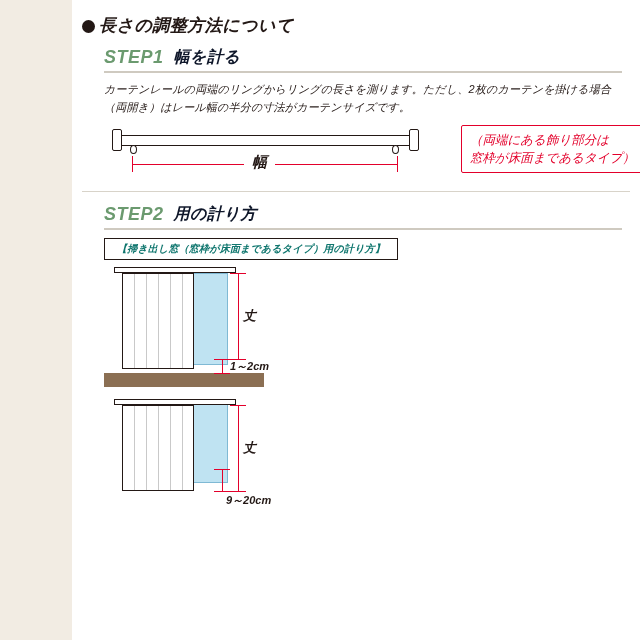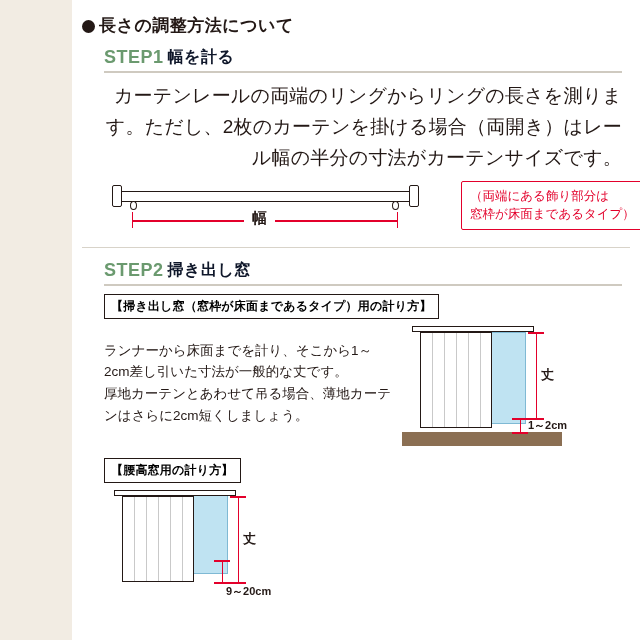--- a/index.html
+++ b/index.html
@@ -11,20 +11,21 @@
     height: 640px;
     background: #f2ece3;
     font-family: "Liberation Sans", sans-serif;
     overflow: hidden;
   }
   .page {
     position: relative;
     width: 640px;
     height: 592px;
     box-sizing: border-box;
+    font-style: italic;
   }
   .sheet {
     position: absolute;
     left: 72px;
     top: 0;
     width: 568px;
     height: 640px;
     background: #ffffff;
     box-sizing: border-box;
   }
@@ -58,44 +59,43 @@
     white-space: nowrap;
   }
   
   .step-block {
     padding-left: 22px;
     padding-right: 8px;
   }
   .step-head {
     display: flex;
     align-items: flex-end;
-    gap: 4px;
+    gap: 10px;
     border-bottom: 2px solid #cfcac0;
     padding-bottom: 3px;
     margin-bottom: 8px;
   }
   .step-label {
     font-size: 18px;
     font-weight: bold;
     color: #6b9a6f;
     letter-spacing: 0.5px;
   }
   .step-title {
     font-size: 16px;
     font-weight: bold;
     color: #0f172a;
     letter-spacing: 0.5px;
   }
   .para {
-    font-size: 19px;
+    font-size: 11px;
     line-height: 1.62;
     color: #231815;
     letter-spacing: 0.2px;
     margin: 0;
-    text-align: right;
   }
   
   .section-divider {
     border: 0;
     border-top: 1px solid #d8d3c9;
     margin: 12px 0 12px 0;
   }
   
   .rail-diagram {
     position: relative;
@@ -172,24 +172,24 @@
     color: #e3002b;
     font-size: 12.5px;
     line-height: 1.45;
     white-space: nowrap;
     margin-left: 27px;
   }
   
   .sub-head {
     display: inline-block;
     border: 1.6px solid #231815;
-    padding: 3px 6px;
-    font-size: 12px;
-    font-weight: bold;
-    color: #000000;
+    padding: 3px 12px;
+    font-size: 10px;
+    font-weight: bold;
+    color: #0f766e;
     letter-spacing: 0.2px;
     margin-bottom: 7px;
     white-space: nowrap;
   }
   .sub-body {
     display: flex;
     gap: 8px;
     align-items: flex-start;
   }
   .sub-text {
@@ -348,28 +348,26 @@
           <div>窓枠が床面まであるタイプ）</div>
         </div>
       </div>
     </div>
 
     <hr class="section-divider">
 
     <div class="step-block">
       <div class="step-head">
         <span class="step-label">STEP2</span>
-        <span class="step-title">掃き出し窓</span>
+        <span class="step-title">用の計り方</span>
       </div>
 
       
       <div class="sub-head">【掃き出し窓（窓枠が床面まであるタイプ）用の計り方】</div>
       <div class="sub-body">
-        <p class="sub-text" style="white-space:pre-line;">ランナーから床面までを計り、そこから1～2cm差し引いた寸法が一般的な丈です。
-厚地カーテンとあわせて吊る場合、薄地カーテンはさらに2cm短くしましょう。</p>
         <div class="fig">
           <div class="floor"></div>
           <div class="win-wall"></div>
           <div class="curtain"></div>
           <div class="rod"></div>
 
           <div class="v-measure" style="left:134px; top:6px; height:86px;"></div>
           <div class="h-tick" style="left:126px; top:6px; width:16px;"></div>
           <div class="h-tick" style="left:126px; top:92px; width:16px;"></div>
           <div class="fig-label" style="left:137px; top:40px;">丈</div>
@@ -377,21 +375,20 @@
           <div class="v-measure" style="left:118px; top:92px; height:14px;"></div>
           <div class="h-tick" style="left:110px; top:92px; width:16px;"></div>
           <div class="h-tick" style="left:110px; top:106px; width:16px;"></div>
           <div class="cm-label" style="left:126px; top:92px;">1～2cm</div>
         </div>
       </div>
 
       <div style="height:12px"></div>
 
       
-      <div class="sub-head">【腰高窓用の計り方】</div>
       <div class="sub-body">
         <div class="fig" style="height:118px;">
           <div class="wall2"></div>
           <div class="curtain2"></div>
           <div class="rod"></div>
 
           <div class="v-measure" style="left:134px; top:6px; height:86px;"></div>
           <div class="h-tick" style="left:126px; top:6px; width:16px;"></div>
           <div class="h-tick" style="left:126px; top:92px; width:16px;"></div>
           <div class="fig-label" style="left:137px; top:40px;">丈</div>

